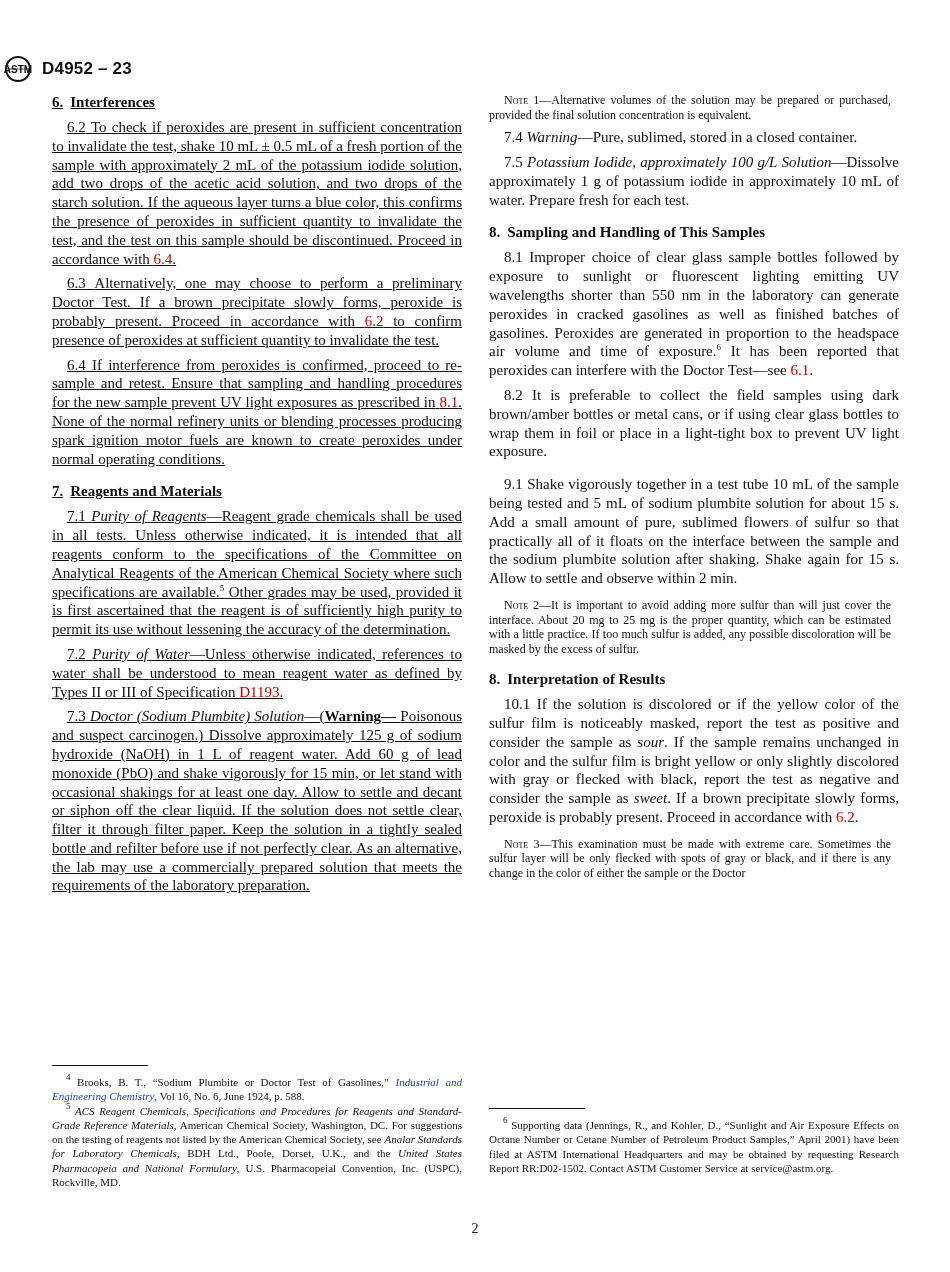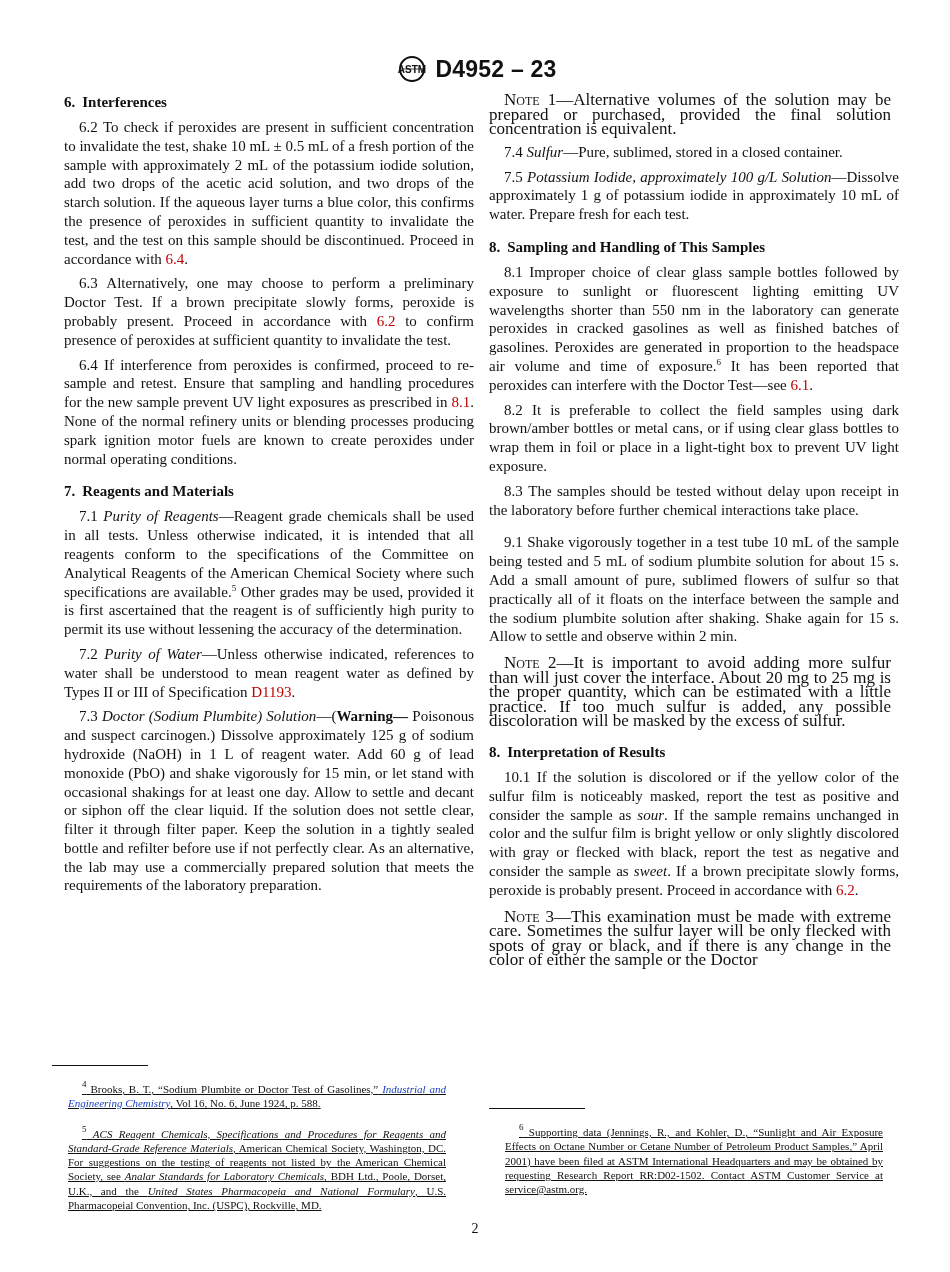--- a/index.html
+++ b/index.html
@@ -1,34 +1,34 @@
 <!DOCTYPE html>
 <html><head>
 <meta charset="utf-8">
 <style>
   html, body { margin: 0; padding: 0; background: #ffffff; }
   body { width: 950px; height: 1272px; position: relative; overflow: hidden;
          font-family: "Liberation Serif", "DejaVu Serif", serif; color: #111; }
-  .header { position: absolute; top: 54px; left: 0; width: 950px; text-align: center; }
+  .header { position: absolute; top: 54px; left: 0; width: 950px; text-align: left; }
   .header-inner { display: inline-flex; align-items: center; gap: 6px; }
   .logo { width: 36px; height: 30px; }
-  .designation { font-family: "Liberation Sans", "DejaVu Sans", sans-serif; font-weight: bold; font-size: 23px; letter-spacing: 0.2px; }
+  .designation { font-family: "Liberation Sans", "DejaVu Sans", sans-serif; font-weight: bold; font-size: 17px; letter-spacing: 0.2px; }
   .col { position: absolute; top: 93px; width: 410px; }
-  .col-left { left: 64px; }
+  .col-left { left: 52px; text-decoration: underline; }
   .col-right { left: 489px; }
   .sec-head { font-weight: bold; font-size: 15px; margin: 0 0 6px 0; line-height: 19px; }
   .sec-head .num { margin-right: 7px; }
   p.para { font-size: 15px; line-height: 18.8px; margin: 0 0 6px 0; text-align: justify; text-indent: 15px; }
-  p.note { font-size: 17px; line-height: 14.6px; margin: 0 8px 6px 0; text-align: justify; text-indent: 15px; }
+  p.note { font-size: 12px; line-height: 14.6px; margin: 0 8px 6px 0; text-align: justify; text-indent: 15px; }
   .note-label { font-variant: small-caps; }
   .link { color: #c00000; }
   .blue { color: #1a3fbf; font-style: italic; }
   sup { font-size: 9px; line-height: 0; vertical-align: 6px; }
   .fn-rule { width: 96px; height: 0; border-top: 1px solid #111; margin: 0 0 9px 0; }
-  p.fn { font-size: 11px; line-height: 14.3px; margin: 16px; text-align: justify; text-indent: 14px; text-decoration: underline; }
+  p.fn { font-size: 11px; line-height: 14.3px; margin: 0; text-align: justify; text-indent: 14px; }
   .footnotes-left { position: absolute; left: 52px; top: 1065px; width: 410px; }
   .footnotes-right { position: absolute; left: 489px; top: 1108px; width: 410px; }
   .page-num { position: absolute; top: 1221px; left: 0; width: 950px; text-align: center; font-size: 14px; }
   i { font-style: italic; }
   .gap-sec { height: 8px; }
 </style>
 </head>
 <body>
 
 <div class="header">
@@ -86,39 +86,36 @@
   <p class="fn">
     <sup>5</sup>&nbsp;<i>ACS Reagent Chemicals, Specifications and Procedures for Reagents and Standard-Grade Reference Materials</i><span>, American Chemical Society, Washington, DC. For suggestions on the testing of reagents not listed by the American Chemical Society, see </span><i>Analar Standards for Laboratory Chemicals</i><span>, BDH Ltd., Poole, Dorset, U.K., and the </span><i>United States Pharmacopeia and National Formulary</i><span>, U.S. Pharmacopeial Convention, Inc. (USPC), Rockville, MD.</span>
   </p>
 </div>
 
 <div class="col col-right">
   <p class="note">
     <span class="note-label">Note 1</span><span>—Alternative volumes of the solution may be prepared or purchased, provided the final solution concentration is equivalent.</span>
   </p>
   <p class="para">
-    <span>7.4</span>&nbsp;<i>Sulfur</i><span>—Pure, sublimed, stored in a closed container.</span>
+    <span>7.4</span>&nbsp;<i>Warning</i><span>—Pure, sublimed, stored in a closed container.</span>
   </p>
   <p class="para">
     <span>7.5</span>&nbsp;<i>Potassium Iodide, approximately 100 g/L Solution</i><span>—Dissolve approximately 1 g of potassium iodide in approximately 10 mL of water. Prepare fresh for each test.</span>
   </p>
   <div class="gap-sec"></div>
 
   <div class="sec-head">
     <span class="num">8.</span><span>Sampling and Handling of This Samples</span>
   </div>
   <p class="para">
     <span>8.1</span>&nbsp;<span>Improper choice of clear glass sample bottles followed by exposure to sunlight or fluorescent lighting emitting UV wavelengths shorter than 550 nm in the laboratory can generate peroxides in cracked gasolines as well as finished batches of gasolines. Peroxides are generated in proportion to the headspace air volume and time of exposure.</span><sup>6</sup><span> It has been reported that peroxides can interfere with the Doctor Test—see</span>
     <span class="link">6.1</span><span>.</span>
   </p>
   <p class="para">
     <span>8.2</span>&nbsp;<span>It is preferable to collect the field samples using dark brown/amber bottles or metal cans, or if using clear glass bottles to wrap them in foil or place in a light-tight box to prevent UV light exposure.</span>
-  </p>
-  <p class="para">
-    <span>8.3</span>&nbsp;<span>The samples should be tested without delay upon receipt in the laboratory before further chemical interactions take place.</span>
   </p>
   <div class="gap-sec"></div>
 
   <p class="para" style="margin-bottom:10px;">
     <span>9.1</span>&nbsp;<span>Shake vigorously together in a test tube 10 mL of the sample being tested and 5 mL of sodium plumbite solution for about 15 s. Add a small amount of pure, sublimed flowers of sulfur so that practically all of it floats on the interface between the sample and the sodium plumbite solution after shaking. Shake again for 15 s. Allow to settle and observe within 2 min.</span>
   </p>
   <p class="note">
     <span class="note-label">Note 2</span><span>—It is important to avoid adding more sulfur than will just cover the interface. About 20 mg to 25 mg is the proper quantity, which can be estimated with a little practice. If too much sulfur is added, any possible discoloration will be masked by the excess of sulfur.</span>
   </p>
   <div class="gap-sec"></div>

